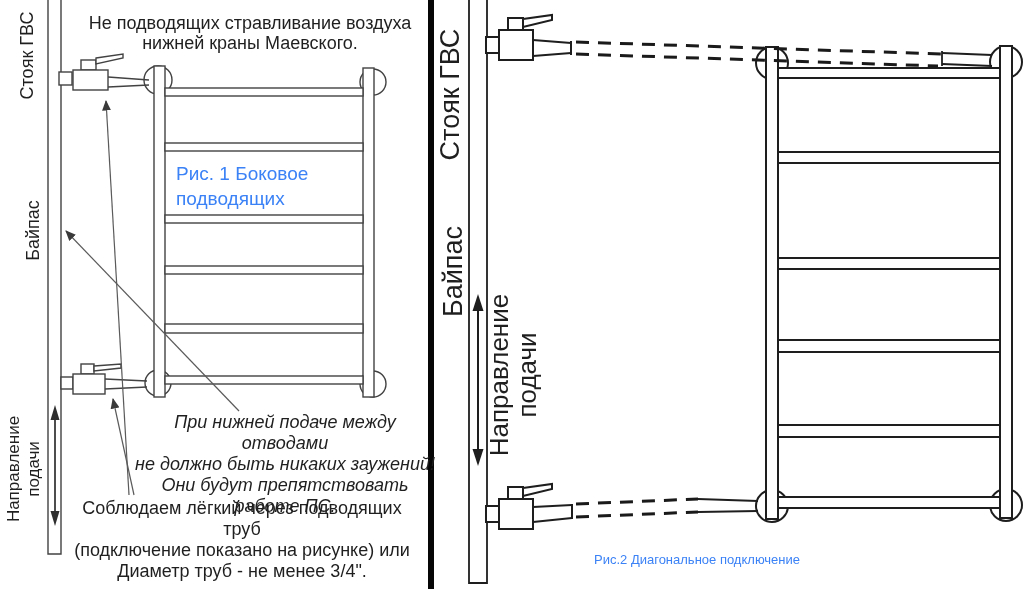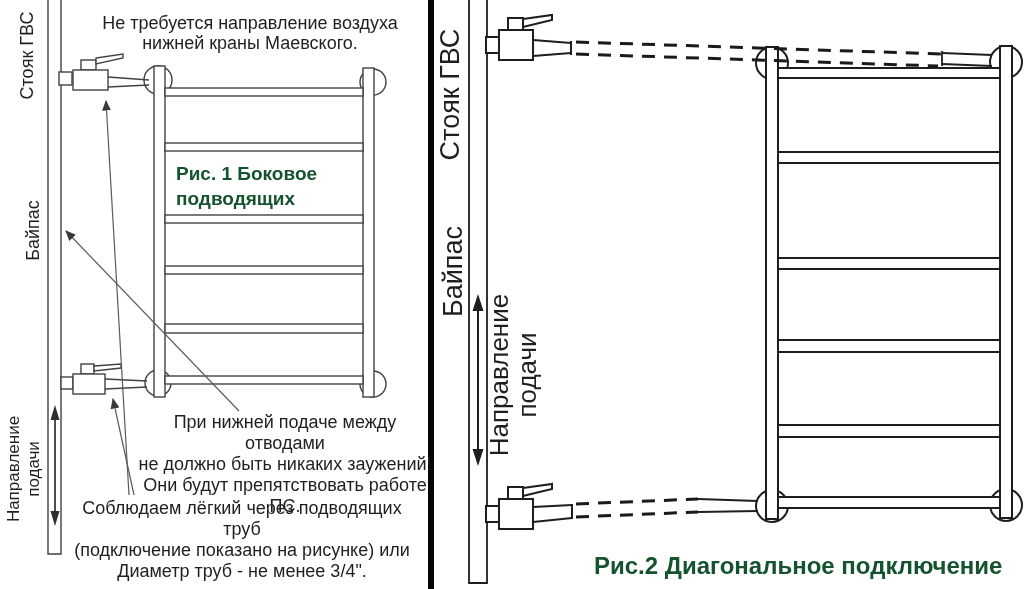--- a/index.html
+++ b/index.html
@@ -5,21 +5,21 @@
   html,body{margin:0;padding:0;background:#888;}
   .stage{
     position:relative;width:1024px;height:589px;background:#fff;
     overflow:hidden;font-family:"Liberation Sans",sans-serif;
   }
   .stage svg{position:absolute;left:0;top:0;}
   .txt{position:absolute;color:#1f1f1f;white-space:nowrap;}
   .center{text-align:center;white-space:normal;}
   .rot{transform:rotate(-90deg);text-align:center;}
   .note{font-size:18px;line-height:21px;}
-  .cap{font-weight:bold;color:#14532d;}
+  .cap{font-weight:normal;color:#3b82f6;}
 </style>
 </head>
 <body>
 
 <div class="stage">
 
 <svg width="1024" height="589" viewBox="0 0 1024 589">
   <defs>
     <marker id="ah" markerWidth="11" markerHeight="9" refX="9.5" refY="4.5" orient="auto" markerUnits="userSpaceOnUse">
       <path d="M0,0 L10.5,4.5 L0,9 z" fill="#3a3a3a"></path>
@@ -145,43 +145,43 @@
 </svg>
 
   <div class="txt rot" style="left:-28px;top:45px;width:110px;font-size:18px;">Стояк ГВС</div>
   <div class="txt rot" style="left:-22px;top:220px;width:110px;font-size:18px;">Байпас</div>
   <div class="txt rot" style="left:-51px;top:449px;width:150px;font-size:17px;line-height:20px;">
     <div>Направление</div>
     <div>подачи</div>
   </div>
 
   <div class="txt center note" style="left:85px;top:13px;width:330px;line-height:20px;">
-    <div>Не требуется направление воздуха</div>
+    <div>Не подводящих стравливание воздуха</div>
     <div>нижней краны Маевского.</div>
   </div>
 
   <div class="txt cap" style="left:176px;top:161px;font-size:19px;line-height:25px;">
     <div>Рис. 1 Боковое</div>
     <div>подводящих</div>
   </div>
 
-  <div class="txt center note" style="left:132px;top:412px;width:306px;">
+  <div class="txt center note" style="left:132px;top:412px;width:306px;font-style:italic;">
     <div>При нижней подаче между отводами</div>
     <div>не должно быть никаких заужений!</div>
     <div>Они будут препятствовать работе ПС.</div>
   </div>
 
   <div class="txt center note" style="left:62px;top:498px;width:360px;">
     <div>Соблюдаем лёгкий через подводящих труб</div>
     <div>(подключение показано на рисунке) или</div>
     <div>Диаметр труб - не менее 3/4".</div>
   </div>
 
   <div class="txt rot" style="left:365px;top:79px;width:170px;font-size:27px;">Стояк ГВС</div>
   <div class="txt rot" style="left:368px;top:256px;width:170px;font-size:27px;">Байпас</div>
   <div class="txt rot" style="left:413px;top:347px;width:200px;font-size:26px;line-height:28px;">
     <div>Направление</div>
     <div>подачи</div>
   </div>
 
-  <div class="txt cap" style="left:594px;top:552px;font-size:24px;">Рис.2 Диагональное подключение</div>
+  <div class="txt cap" style="left:594px;top:552px;font-size:13px;">Рис.2 Диагональное подключение</div>
 
 </div>
 
 </body></html>

